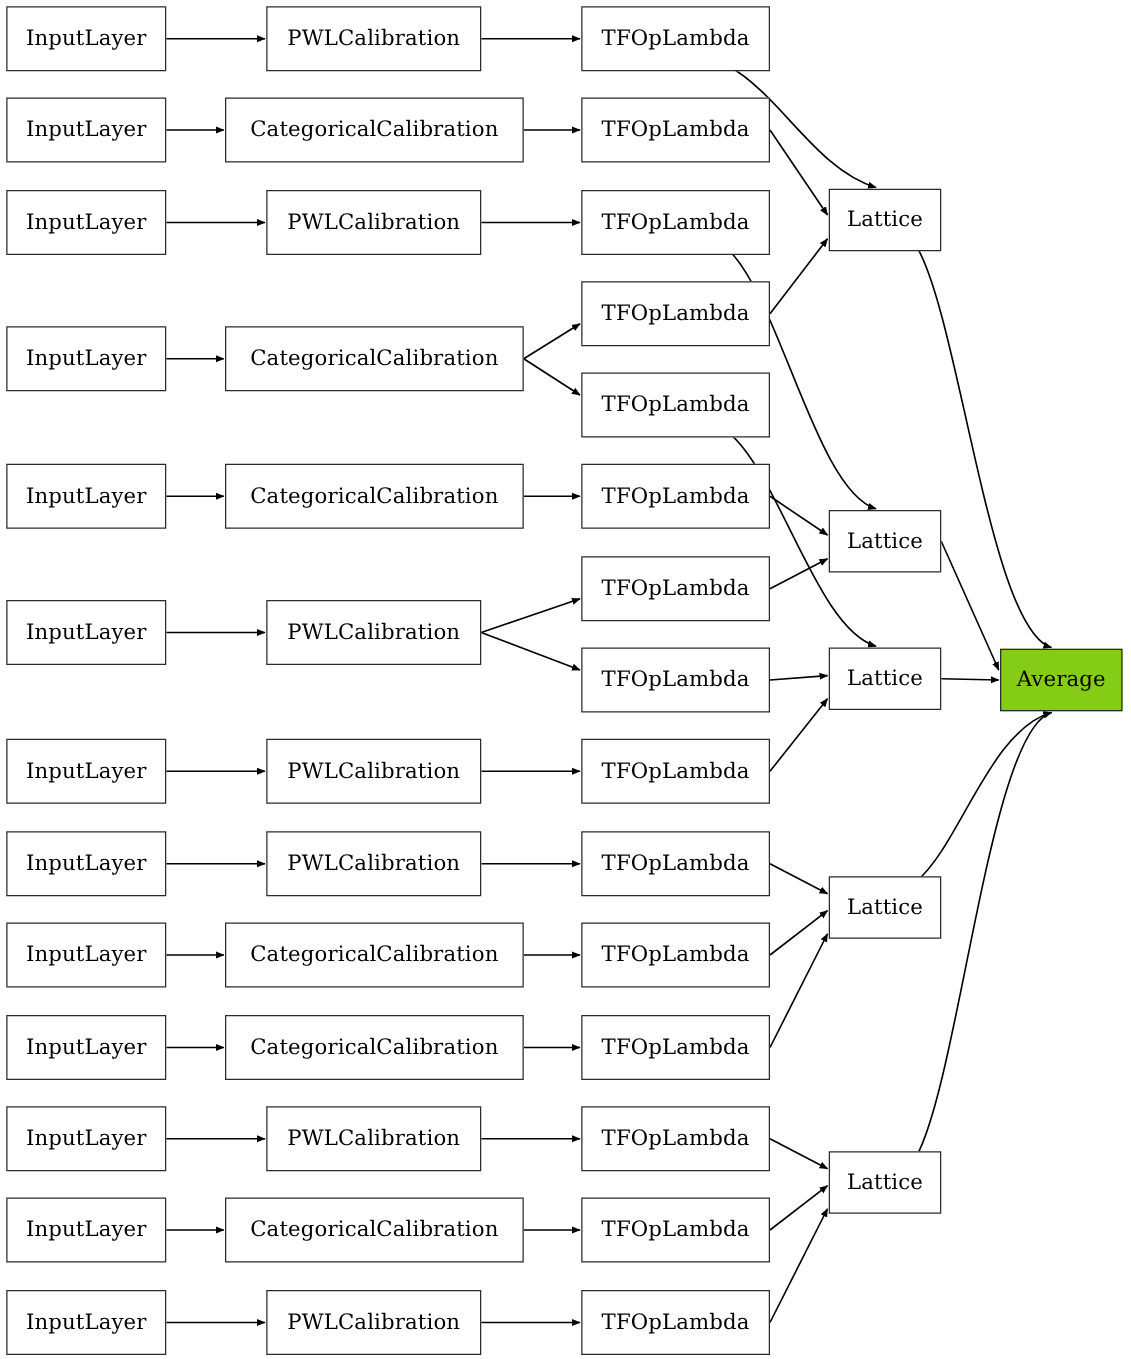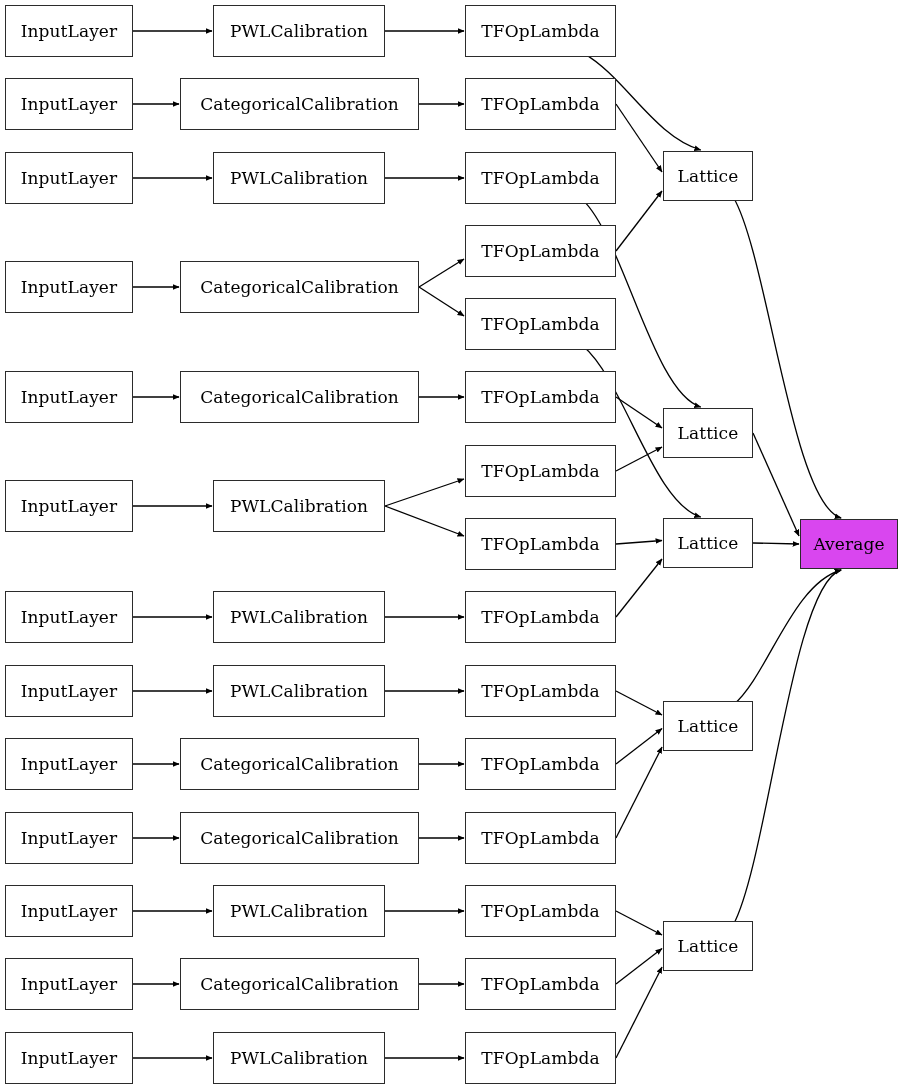--- a/index.html
+++ b/index.html
@@ -232,17 +232,17 @@
       </div>
       <div class="node" style="left: 663px; top: 518px; width: 90px; height: 50px; border-color: rgb(43, 43, 43); background: rgb(255, 255, 255); color: rgb(0, 0, 0);">
         <span class="node-label">Lattice</span>
       </div>
       <div class="node" style="left: 663px; top: 701px; width: 90px; height: 50px; border-color: rgb(43, 43, 43); background: rgb(255, 255, 255); color: rgb(0, 0, 0);">
         <span class="node-label">Lattice</span>
       </div>
       <div class="node" style="left: 663px; top: 921px; width: 90px; height: 50px; border-color: rgb(43, 43, 43); background: rgb(255, 255, 255); color: rgb(0, 0, 0);">
         <span class="node-label">Lattice</span>
       </div>
-      <div class="node" style="left: 800px; top: 519px; width: 98px; height: 50px; border-color: rgb(43, 43, 43); background: #d946ef; color: rgb(0, 0, 0);">
+      <div class="node" style="left: 800px; top: 519px; width: 98px; height: 50px; border-color: rgb(43, 43, 43); background: #84cc16; color: rgb(0, 0, 0);">
         <span class="node-label">Average</span>
       </div>
     </div>
 </div>
 
 </body></html>

